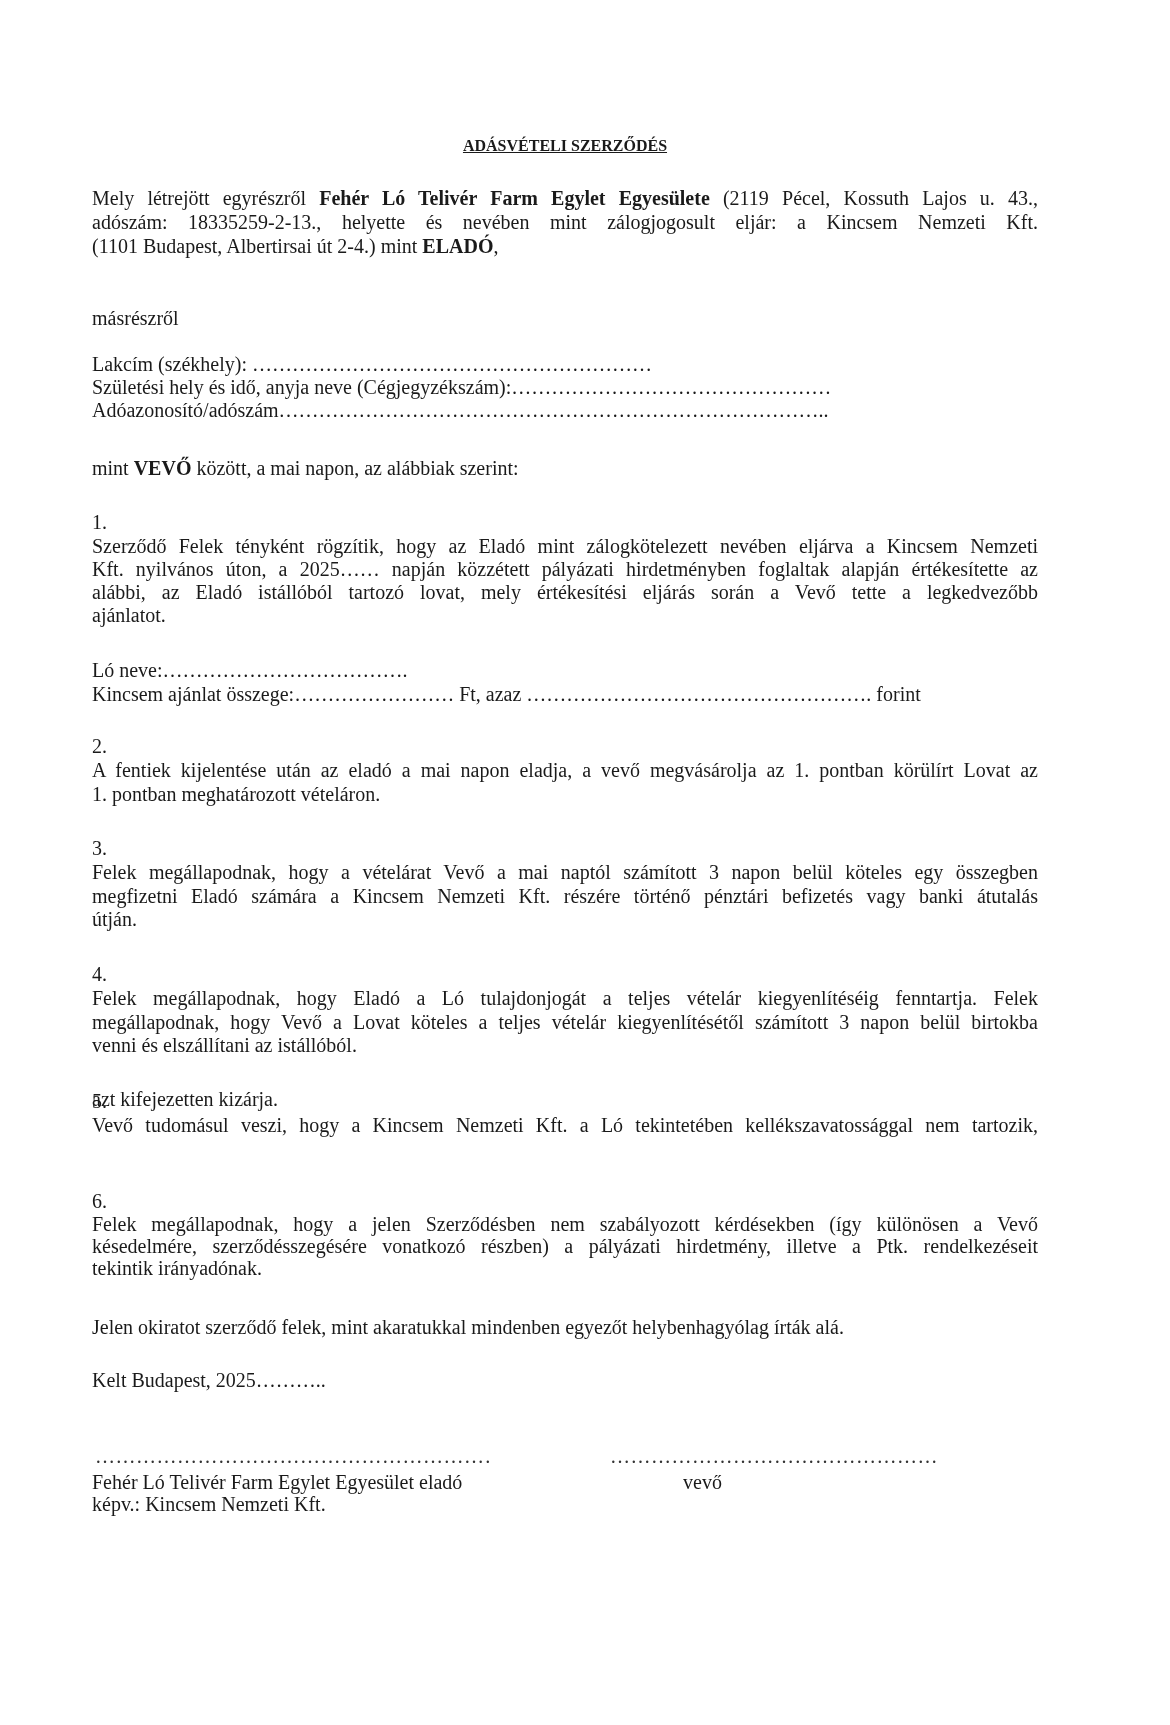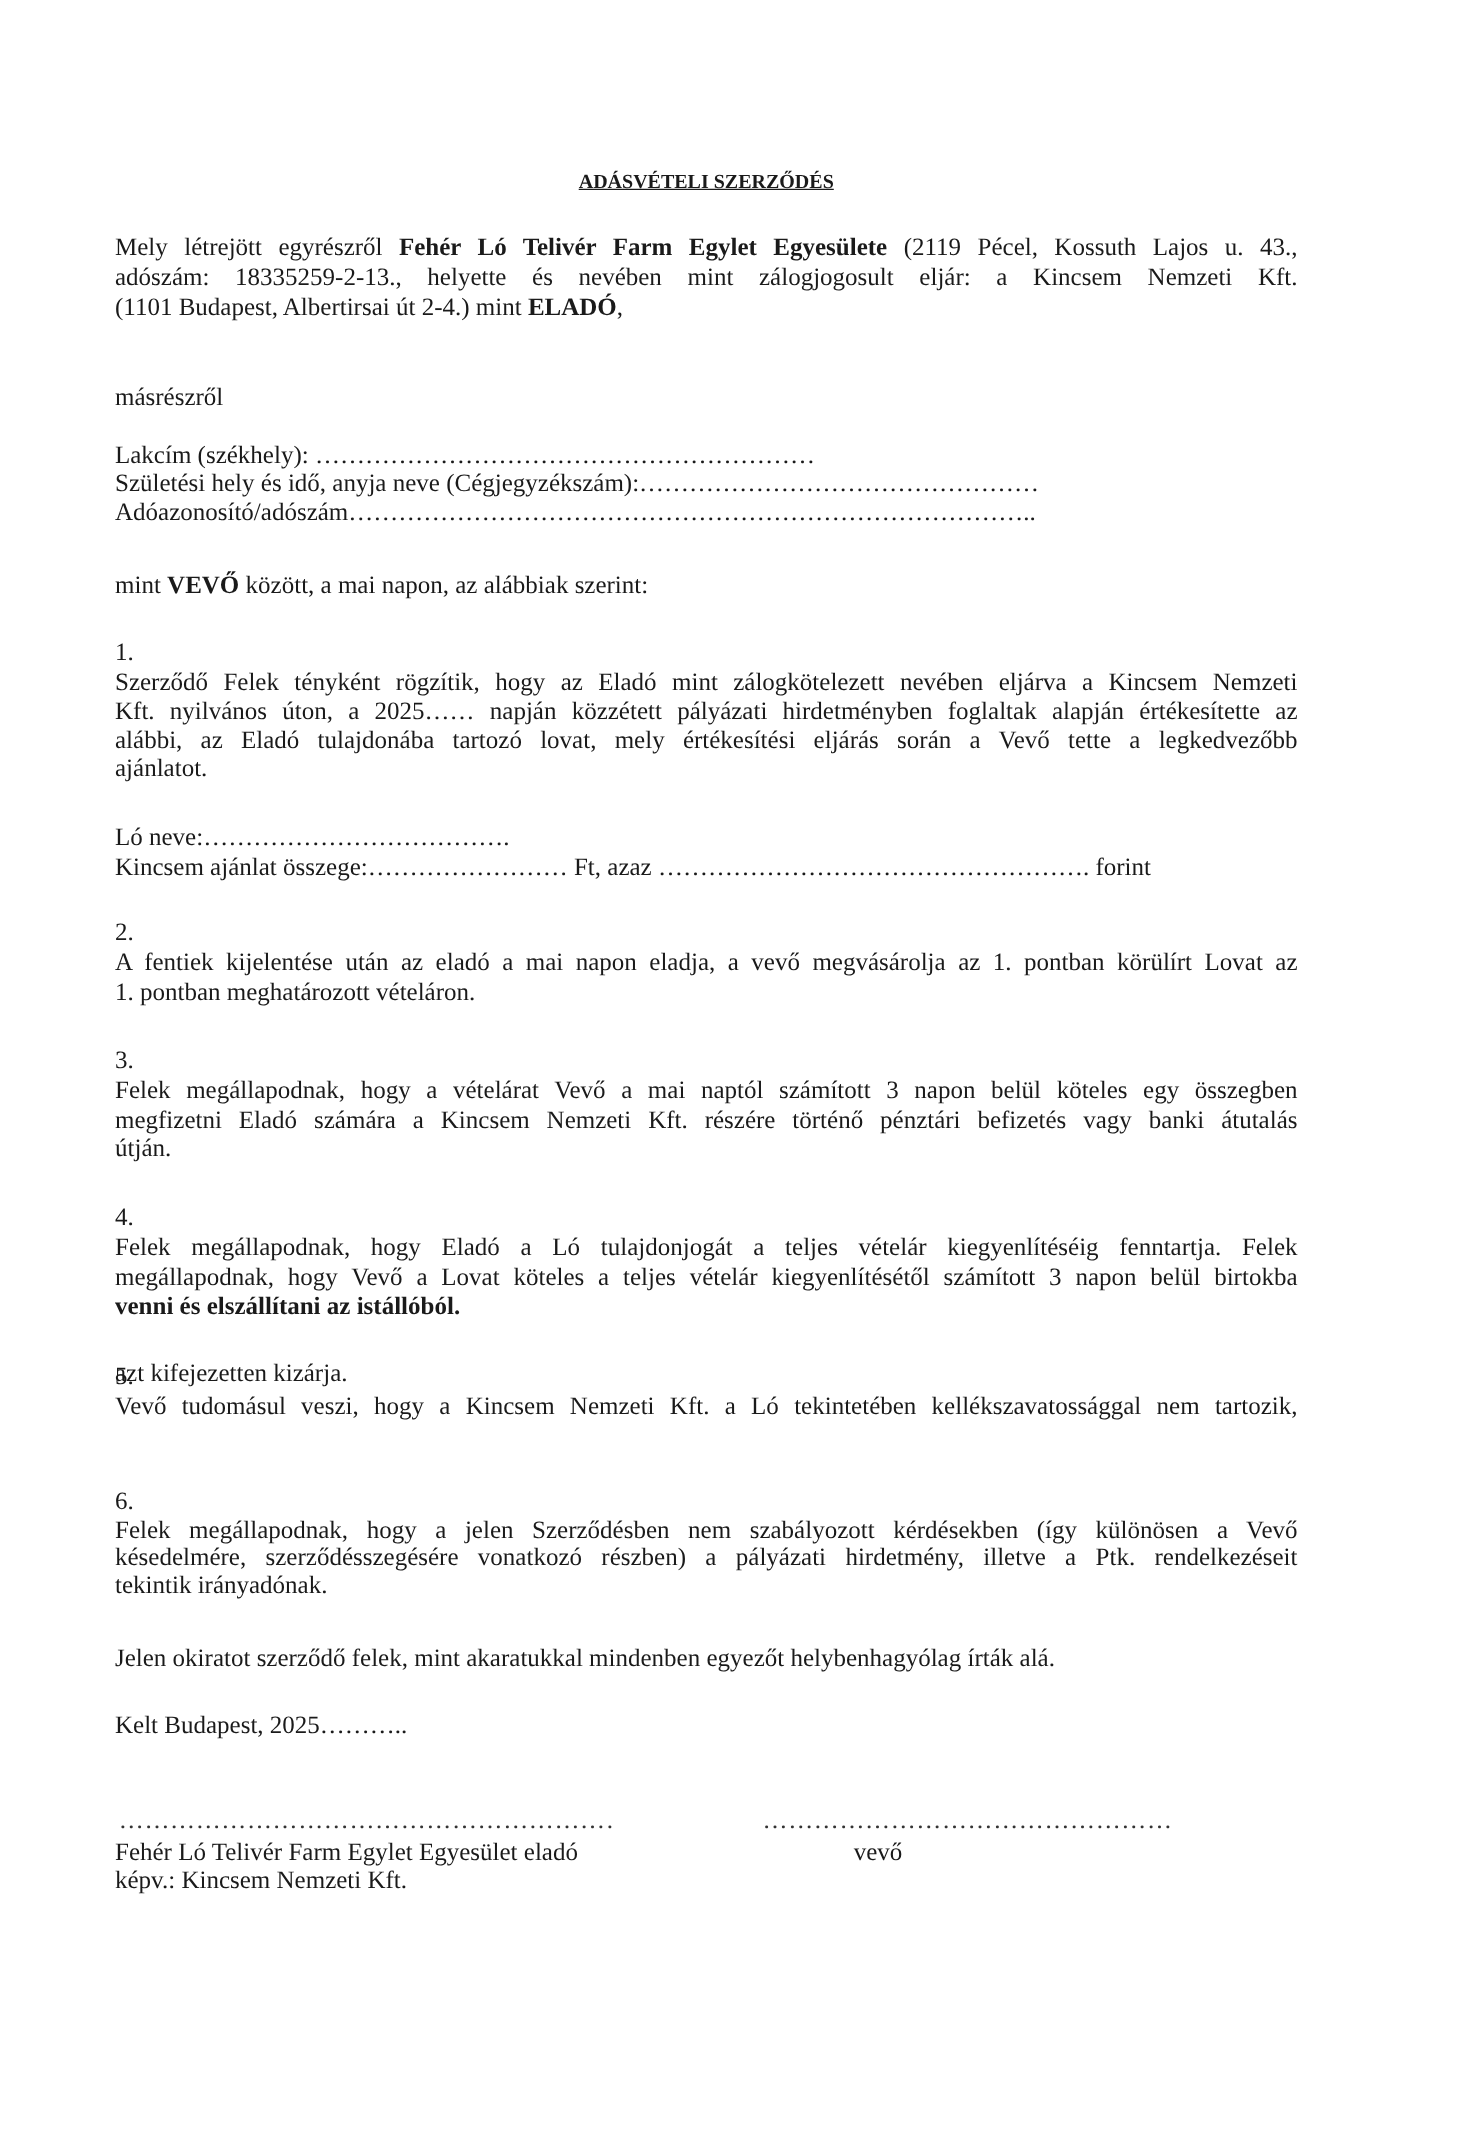--- a/index.html
+++ b/index.html
@@ -27,38 +27,38 @@
   <div class="ln" style="top:306px;">másrészről</div>
   <div class="ln" style="top:352px;">Lakcím (székhely): ……………………………………………………</div>
   <div class="ln" style="top:375px;">Születési hely és idő, anyja neve (Cégjegyzékszám):…………………………………………</div>
   <div class="ln" style="top:398px;">Adóazonosító/adószám………………………………………………………………………..</div>
 
   <div class="ln" style="top:456px;"><span>mint </span><b>VEVŐ</b><span> között, a mai napon, az alábbiak szerint:</span></div>
 
   <div class="ln" style="top:510px;"> 1.</div>
   <div class="ln just" style="top:534px;">Szerződő Felek tényként rögzítik, hogy az Eladó mint zálogkötelezett nevében eljárva a Kincsem Nemzeti</div>
   <div class="ln just" style="top:557px;">Kft. nyilvános úton, a 2025…… napján közzétett pályázati hirdetményben foglaltak alapján értékesítette az</div>
-  <div class="ln just" style="top:580px;">alábbi, az Eladó tulajdonába tartozó lovat, mely értékesítési eljárás során a Vevő tette a legkedvezőbb</div>
+  <div class="ln just" style="top:580px;">alábbi, az Eladó istállóból tartozó lovat, mely értékesítési eljárás során a Vevő tette a legkedvezőbb</div>
   <div class="ln" style="top:603px;">ajánlatot.</div>
   <div class="ln" style="top:658px;">Ló neve:……………………………….</div>
   <div class="ln" style="top:682px;">Kincsem ajánlat összege:…………………… Ft, azaz ……………………………………………. forint</div>
 
   <div class="ln" style="top:734px;">2.</div>
   <div class="ln just" style="top:758px;">A fentiek kijelentése után az eladó a mai napon eladja, a vevő megvásárolja az 1. pontban körülírt Lovat az</div>
   <div class="ln" style="top:782px;">1. pontban meghatározott vételáron.</div>
 
   <div class="ln" style="top:836px;">3.</div>
   <div class="ln just" style="top:860px;">Felek megállapodnak, hogy a vételárat Vevő a mai naptól számított 3 napon belül köteles egy összegben</div>
   <div class="ln just" style="top:884px;">megfizetni Eladó számára a Kincsem Nemzeti Kft. részére történő pénztári befizetés vagy banki átutalás</div>
   <div class="ln" style="top:907px;">útján.</div>
 
   <div class="ln" style="top:962px;">4.</div>
   <div class="ln just" style="top:986px;">Felek megállapodnak, hogy Eladó a Ló tulajdonjogát a teljes vételár kiegyenlítéséig fenntartja. Felek</div>
   <div class="ln just" style="top:1010px;">megállapodnak, hogy Vevő a Lovat köteles a teljes vételár kiegyenlítésétől számított 3 napon belül birtokba</div>
-  <div class="ln" style="top:1033px;font-weight:bold;">venni és elszállítani az istállóból.</div>
+  <div class="ln" style="top:1033px;">venni és elszállítani az istállóból.</div>
 
   <div class="ln" style="top:1089px;">5.</div>
   <div class="ln just" style="top:1113px;">Vevő tudomásul veszi, hogy a Kincsem Nemzeti Kft. a Ló tekintetében kellékszavatossággal nem tartozik,</div>
   <div class="ln" style="top:1087px;text-align:center;">azt kifejezetten kizárja.</div>
 
   <div class="ln" style="top:1189px;">6.</div>
   <div class="ln just" style="top:1212px;">Felek megállapodnak, hogy a jelen Szerződésben nem szabályozott kérdésekben (így különösen a Vevő</div>
   <div class="ln just" style="top:1234px;">késedelmére, szerződésszegésére vonatkozó részben) a pályázati hirdetmény, illetve a Ptk. rendelkezéseit</div>
   <div class="ln" style="top:1256px;">tekintik irányadónak.</div>
 

